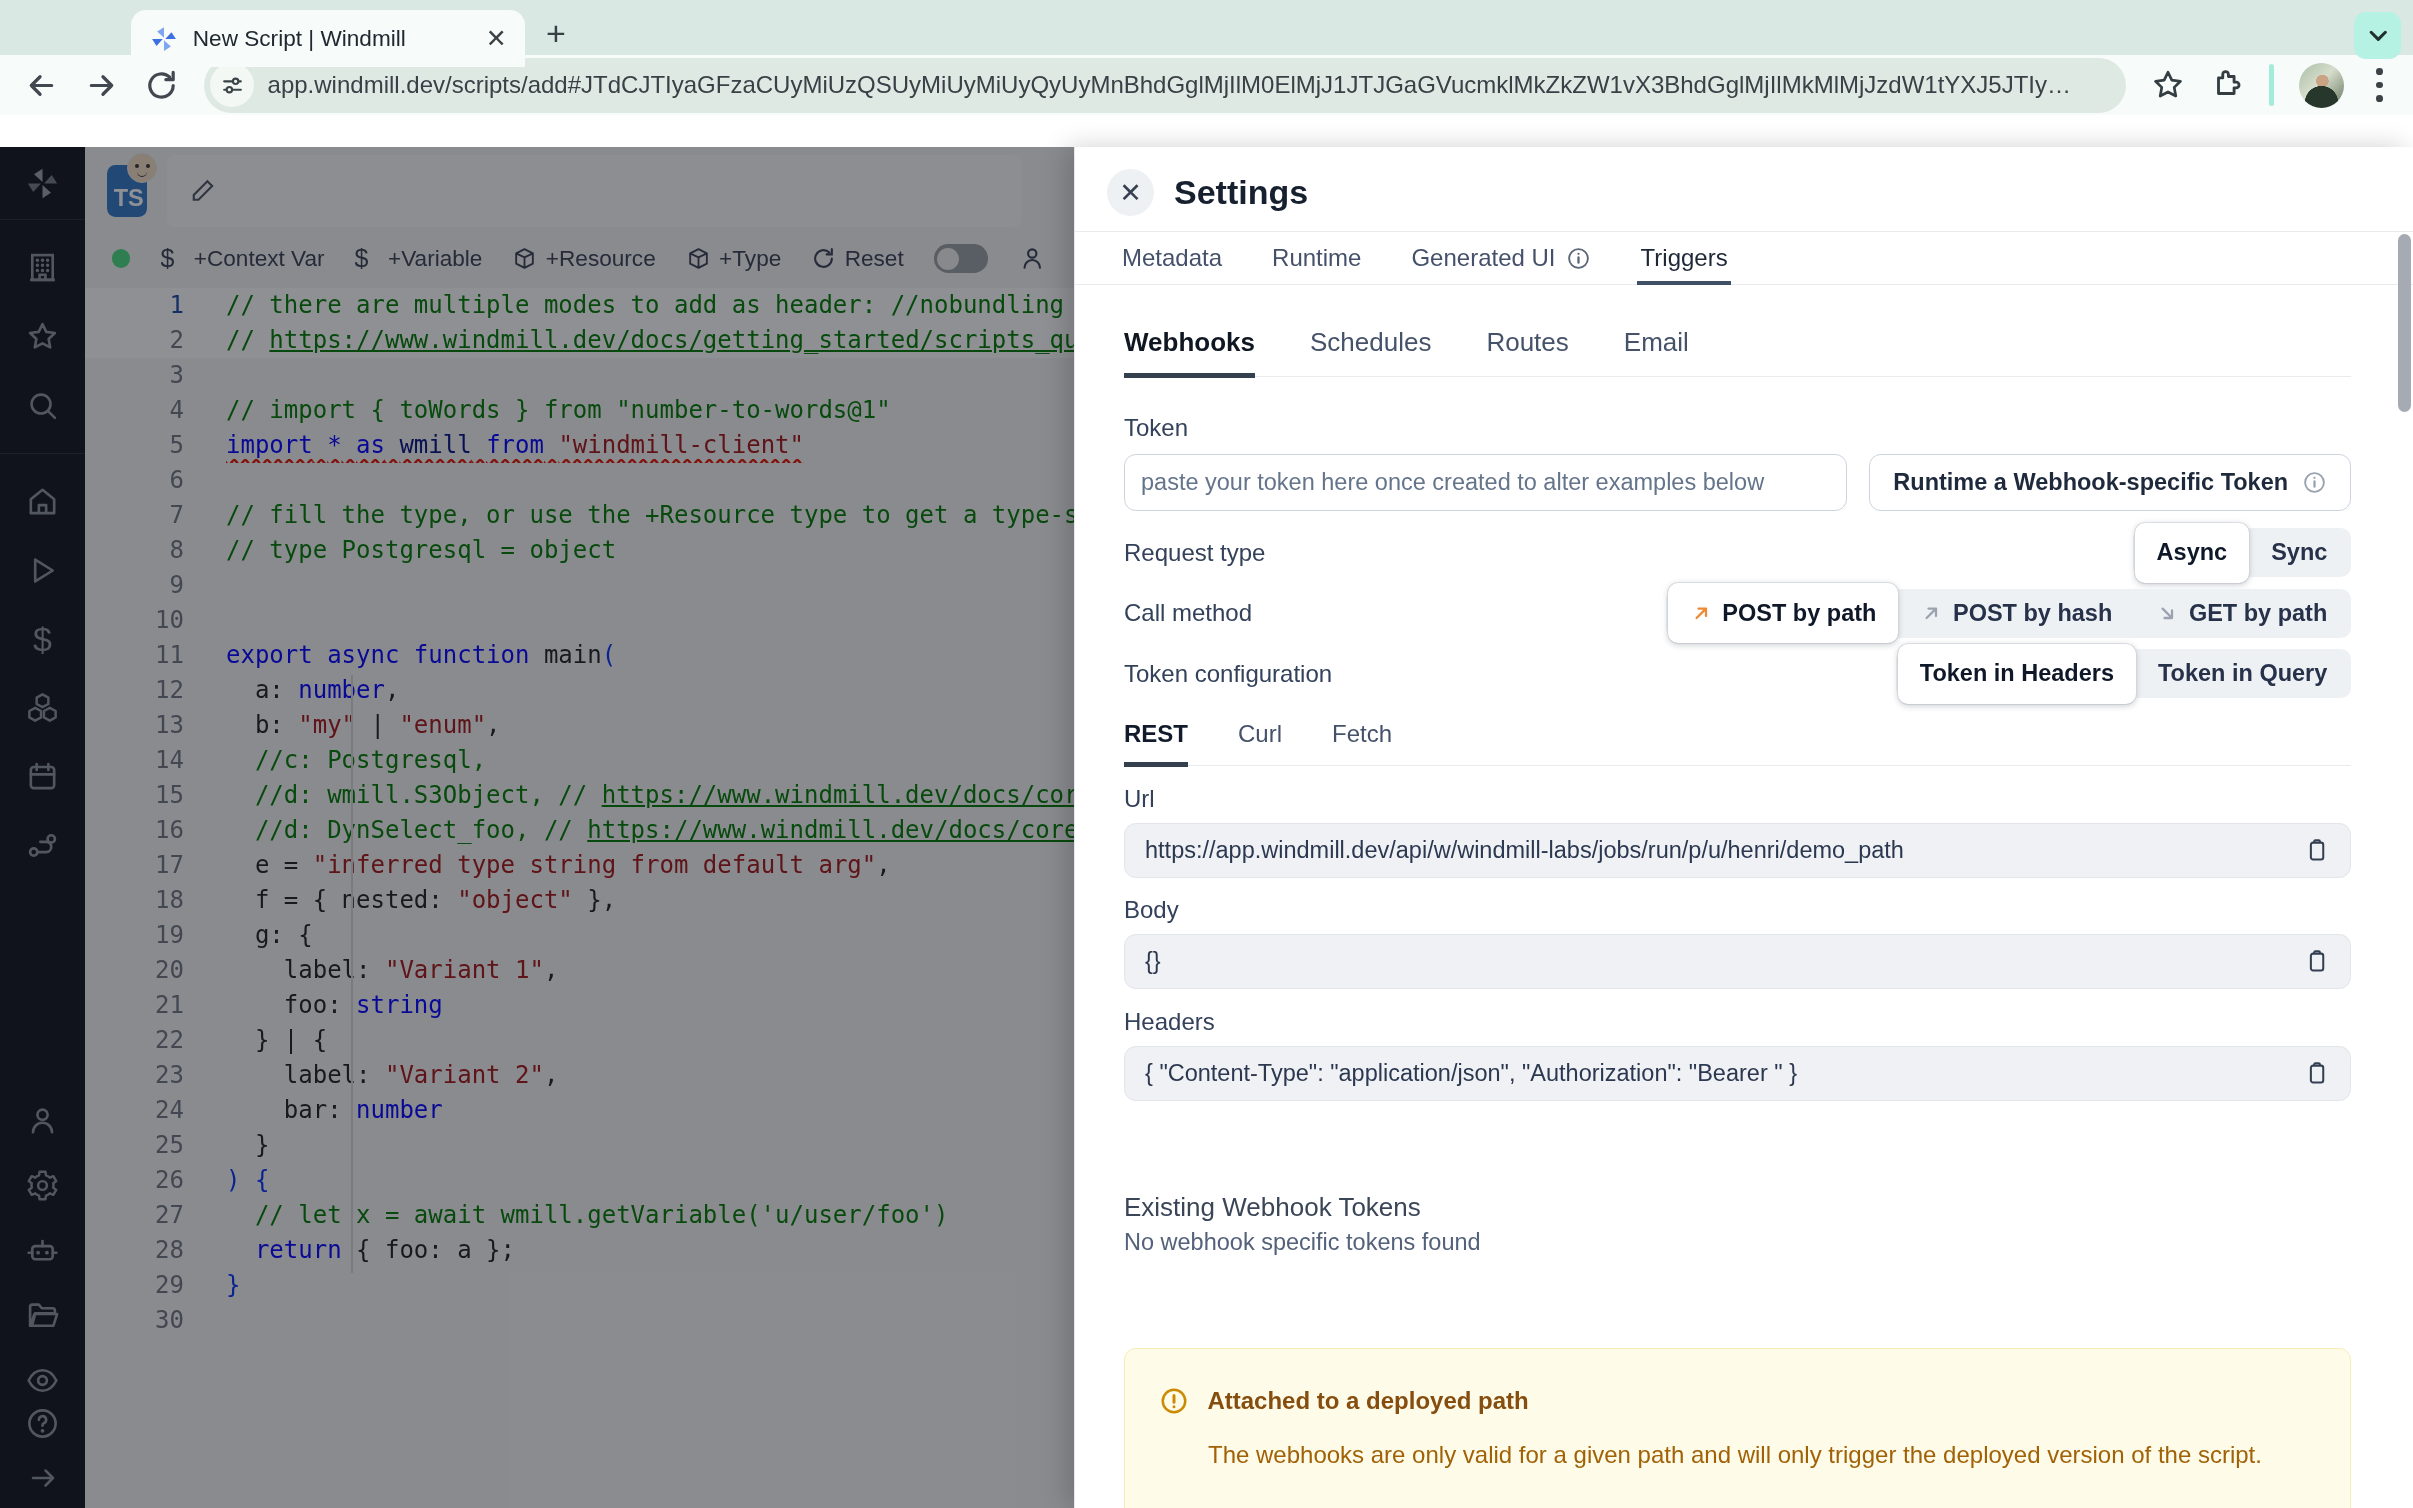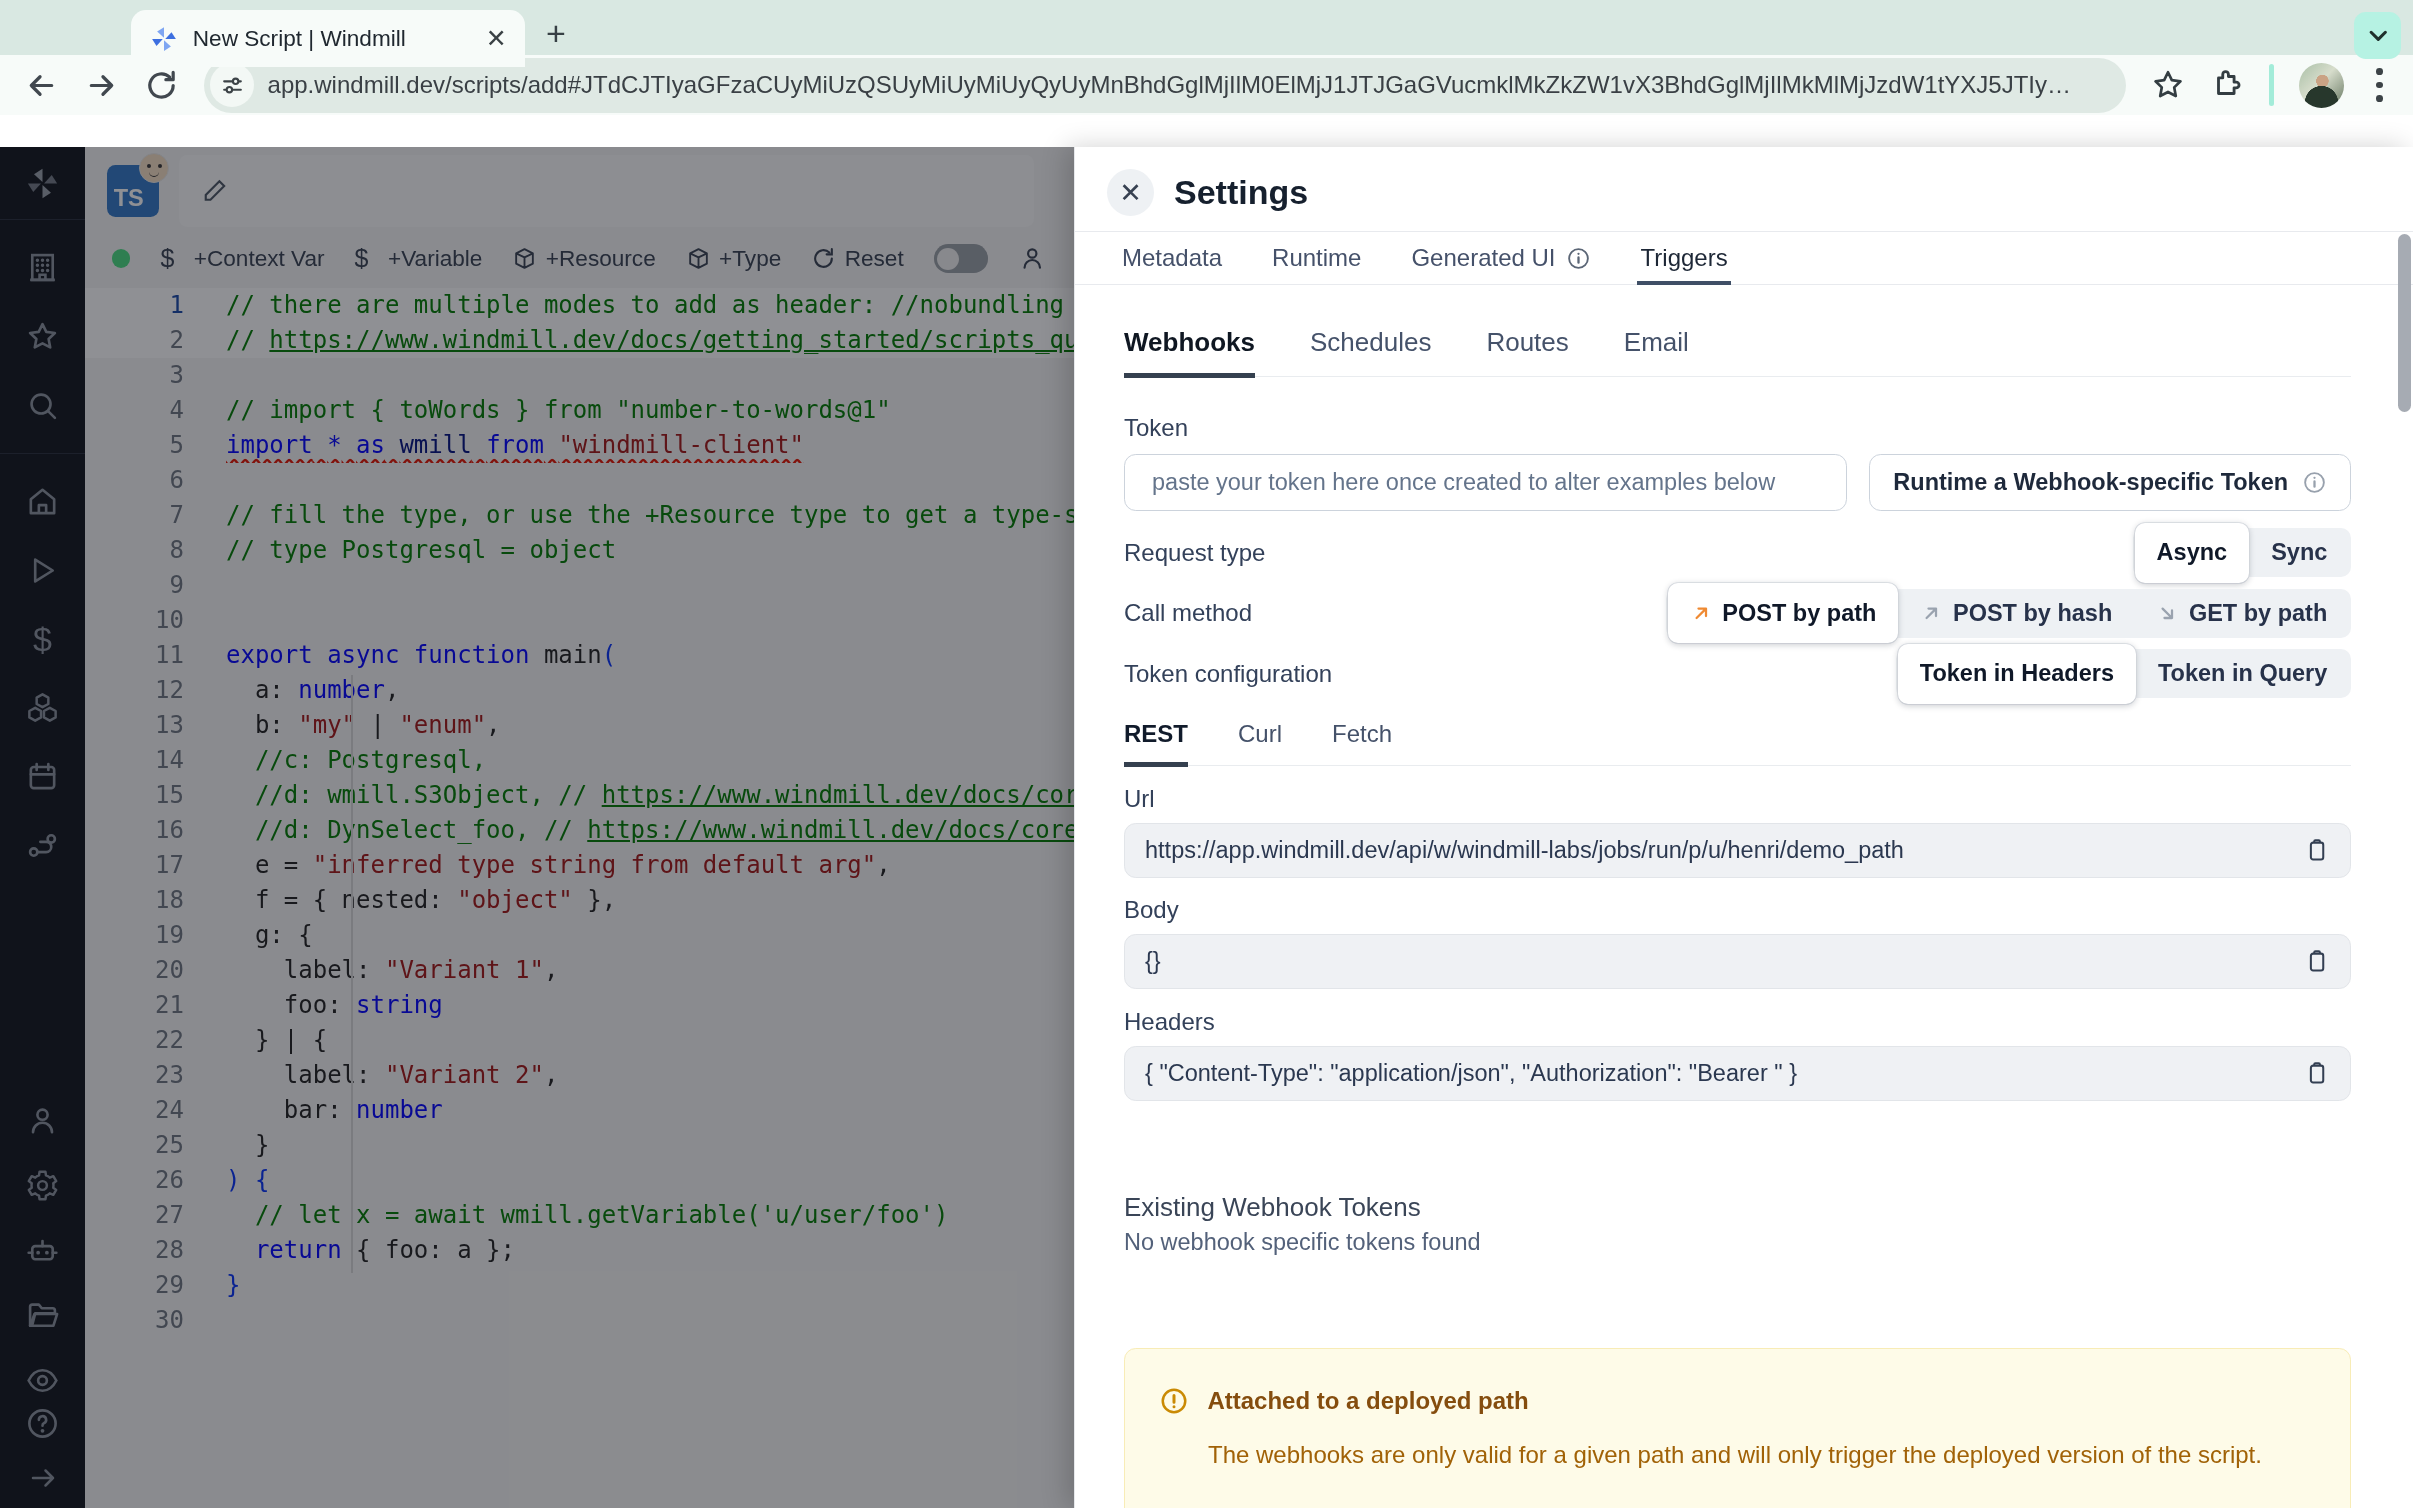--- a/index.html
+++ b/index.html
@@ -42,21 +42,21 @@
     border-bottom:0.8px solid #272d39; }
   .sb-group { display:flex; flex-direction:column; align-items:center; gap:34px; padding:30px 0; width:100%; }
   .sb-div { width:100%; border-bottom:0.8px solid #272d39; }
   .sb-ic { width:35px; height:35px; color:#8b929e; }
   .sb-spacer { flex:1; }
   .sb-bottom { display:flex; flex-direction:column; align-items:center; gap:22px; padding-bottom:15px; }
 
   
   .editor { flex:1; background:#f6f6f6; position:relative; overflow:hidden; min-width:0; }
   .ed-header { height:87px; display:flex; align-items:center; padding:0 22px; gap:20px; }
-  .ts-badge { position:relative; width:52px; height:52px; border-radius:8.4px; background:#3178c6;
+  .ts-badge { position:relative; width:40px; height:52px; border-radius:8.4px; background:#3178c6;
     color:#fff; font-weight:700; font-size:23.5px; display:flex; align-items:flex-end;
     justify-content:flex-start; padding:5px 6.7px; flex:0 0 auto; }
   .ts-emoji { position:absolute; right:-10px; top:-11.7px; width:30px; height:30px; border-radius:50%;
     background:#f6dfc2; border:1.7px solid #e9e9e9; }
   .ts-emoji:before { content:""; position:absolute; left:6.7px; top:10px; width:4.2px; height:4.2px;
     border-radius:50%; background:#333; box-shadow:11px 0 0 #333; }
   .ts-emoji:after { content:""; position:absolute; left:9.2px; top:17px; width:10px; height:5px;
     border-bottom:1.7px solid #333; border-radius:0 0 8.4px 8.4px; }
   .title-box { flex:1; max-width:855px; height:72px; background:#fbfcfc; border-radius:8.4px;
     display:flex; align-items:center; padding:0 22px; gap:17px; }
@@ -111,21 +111,21 @@
   .dw-content { flex:1; overflow:hidden; padding:0 62px 0 49px; position:relative; }
   .sub-tabs { display:flex; gap:55px; margin-top:42px; font-size:26px; color:#45526a;
     border-bottom:1.7px solid #e9ecef; }
   .sub-tab { position:relative; padding-bottom:18.4px; }
   .sub-tab.active { font-weight:700; color:#0f1722; }
   .sub-tab.active:after { content:""; position:absolute; left:0; right:0; bottom:-1.7px; height:5px;
     background:#35404f; }
 
   .fld-label { margin-top:37px; font-size:24px; color:#33415a; }
   .token-row { margin-top:11.7px; display:flex; gap:22px; align-items:stretch; }
-  .token-input { flex:1; height:57px; border:0.8px solid #ccd3dc; border-radius:11.7px; padding:0 27px;
+  .token-input { flex:1; height:57px; border:0.8px solid #ccd3dc; border-radius:11.7px; padding:0 16px;
     font-size:23.5px; color:#1f2937; font-family:"Liberation Sans",sans-serif; outline:none; }
   .token-input::placeholder { color:#64748b; }
   .create-btn { height:57px; border:0.8px solid #ccd3dc; border-radius:11.7px; background:#fff;
     display:flex; align-items:center; gap:13.4px; padding:0 23.5px; font-size:23.5px; font-weight:600;
     color:#1e293b; white-space:nowrap; }
 
   .opt-row { display:flex; align-items:center; justify-content:space-between; }
   .mt20 { margin-top:17px; } .mt14 { margin-top:11.7px; }
   .seg { display:inline-flex; align-items:center; background:#eef1f4; border-radius:10px;
     height:49px; padding:0 1.7px; }

